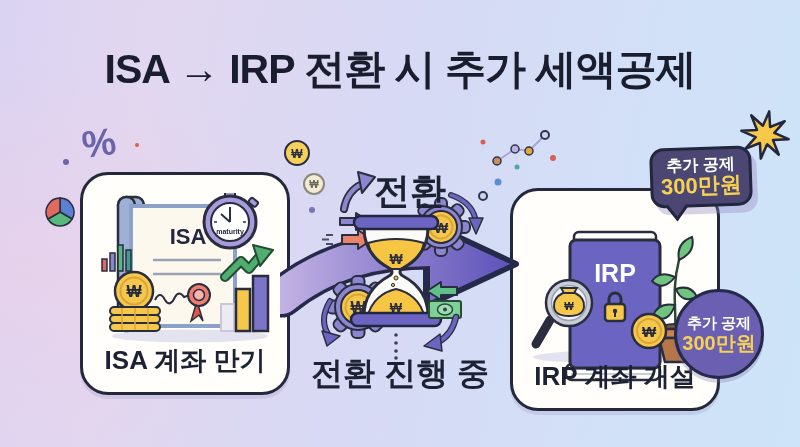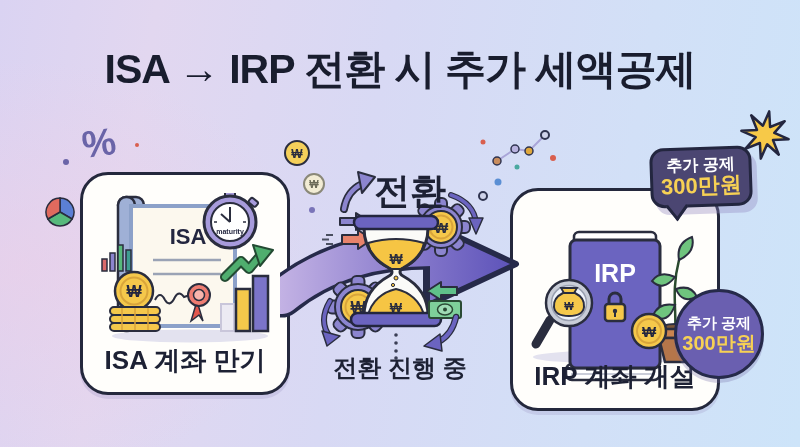--- a/index.html
+++ b/index.html
@@ -16,21 +16,21 @@
   .card-left{left:80px;top:172px;}
   .card-right{left:510px;top:188px;}
   .caption{position:absolute;left:0;right:0;bottom:14px;text-align:center;
     font-size:26px;font-weight:800;color:#1d2134;}
   .illu{position:absolute;left:6px;top:18px;}
   .deco{position:absolute;left:0;top:0;z-index:1;pointer-events:none;}
   .center-svg{position:absolute;left:280px;top:165px;z-index:3;pointer-events:none;}
   .flow-label{position:absolute;left:374px;top:167px;width:72px;text-align:center;
     font-size:36px;font-weight:800;color:#1d2134;z-index:3;}
   .status-label{position:absolute;left:290px;top:352px;width:220px;text-align:center;
-    font-size:24px;font-weight:800;color:#1d2134;z-index:3;}
+    font-size:32px;font-weight:800;color:#1d2134;z-index:3;}
   .bubble{position:absolute;left:650px;top:147px;width:102px;height:60px;box-sizing:border-box;
     background:#4b4672;border:3px solid #23263f;border-radius:14px;z-index:5;
     display:flex;flex-direction:column;align-items:center;justify-content:center;
     transform:rotate(-2deg);box-shadow:5px 7px 0 rgba(140,130,190,.35);}
   .bubble::after{content:"";position:absolute;left:14px;bottom:-11px;width:15px;height:15px;
     background:#4b4672;border-right:3px solid #23263f;border-bottom:3px solid #23263f;
     transform:rotate(45deg) skew(8deg,8deg);}
   .bubble .l1{font-size:16px;font-weight:800;color:#ffffff;line-height:1.15;}
   .bubble .l2{font-size:22px;font-weight:800;color:#f7d154;line-height:1.1;}
   .badge{position:absolute;left:674px;top:289px;width:90px;height:90px;box-sizing:border-box;

